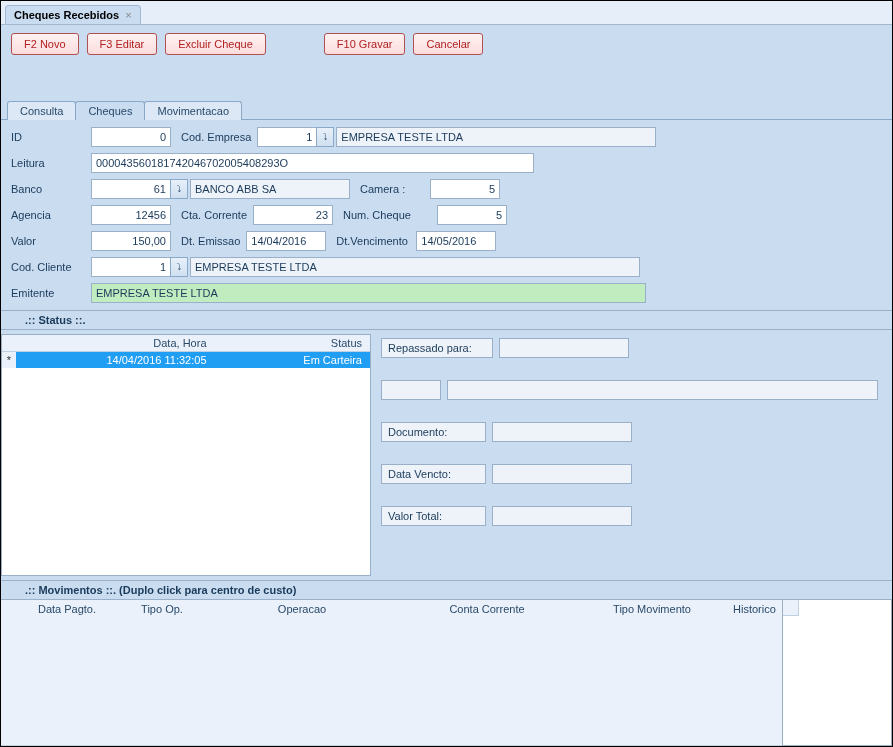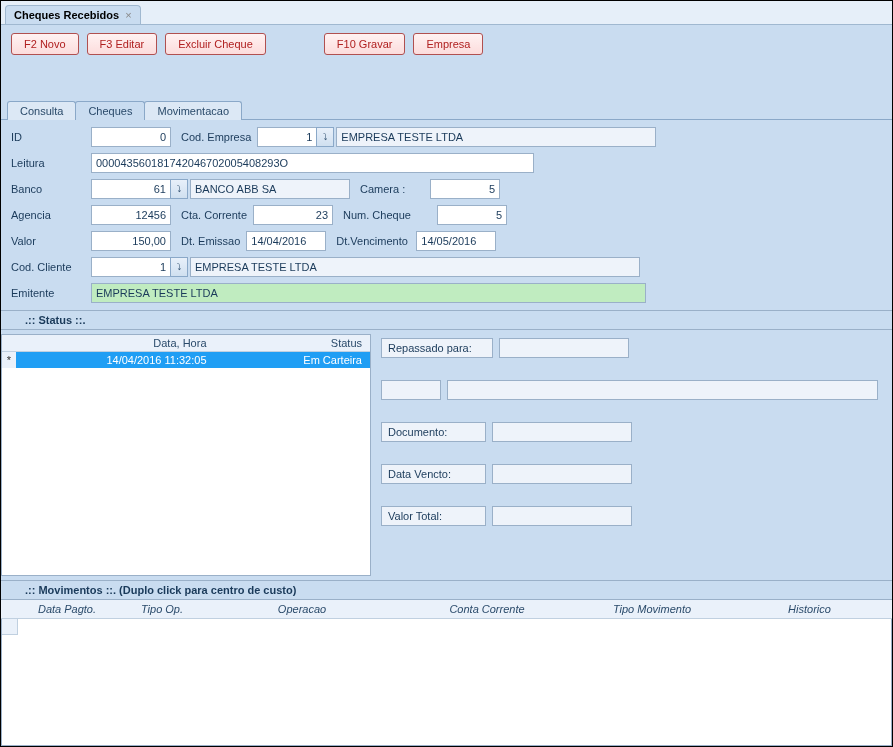--- a/index.html
+++ b/index.html
@@ -218,43 +218,42 @@
   }
   .mov-marker {
     width: 16px;
     height: 16px;
     background: #eaf1fa;
     border-right: 1px solid #c0d0e0;
     border-bottom: 1px solid #c0d0e0;
   }
   .movimentos-area {
     display: flex;
-    flex-direction: column;
+    flex-direction: row;
     flex: 1;
-    font-style: italic;
   }
 </style>
 </head>
 <body>
 
 <div class="app-frame">
 
   <div class="title-tab-row">
     <div class="title-tab">
       <span>Cheques Recebidos</span>
       <span class="close-x">×</span>
     </div>
   </div>
 
   <div class="toolbar">
     <button class="btn">F2 Novo</button>
     <button class="btn">F3 Editar</button>
     <button class="btn gap-after">Excluir Cheque</button>
     <button class="btn">F10 Gravar</button>
-    <button class="btn">Empresa</button>
+    <button class="btn">Cancelar</button>
   </div>
 
   <div class="tabs-row">
     <div class="tab">Consulta</div>
     <div class="tab active">Cheques</div>
     <div class="tab">Movimentacao</div>
   </div>
 
   <div class="form-area">
 

